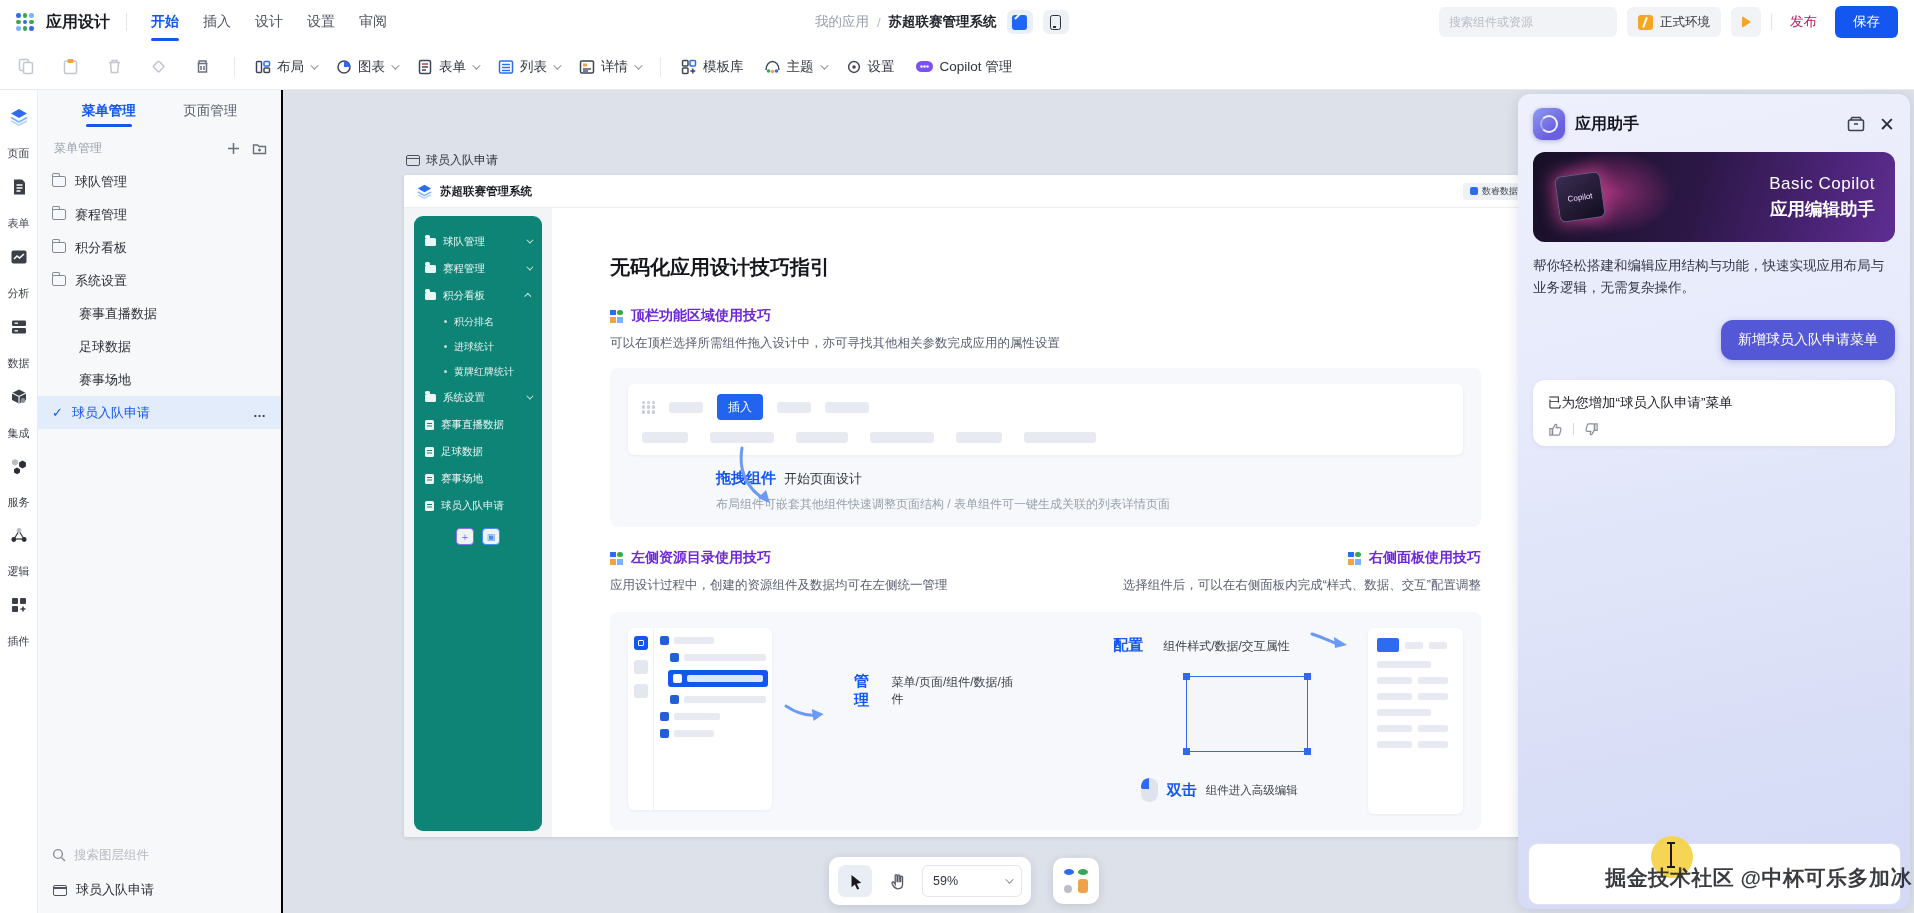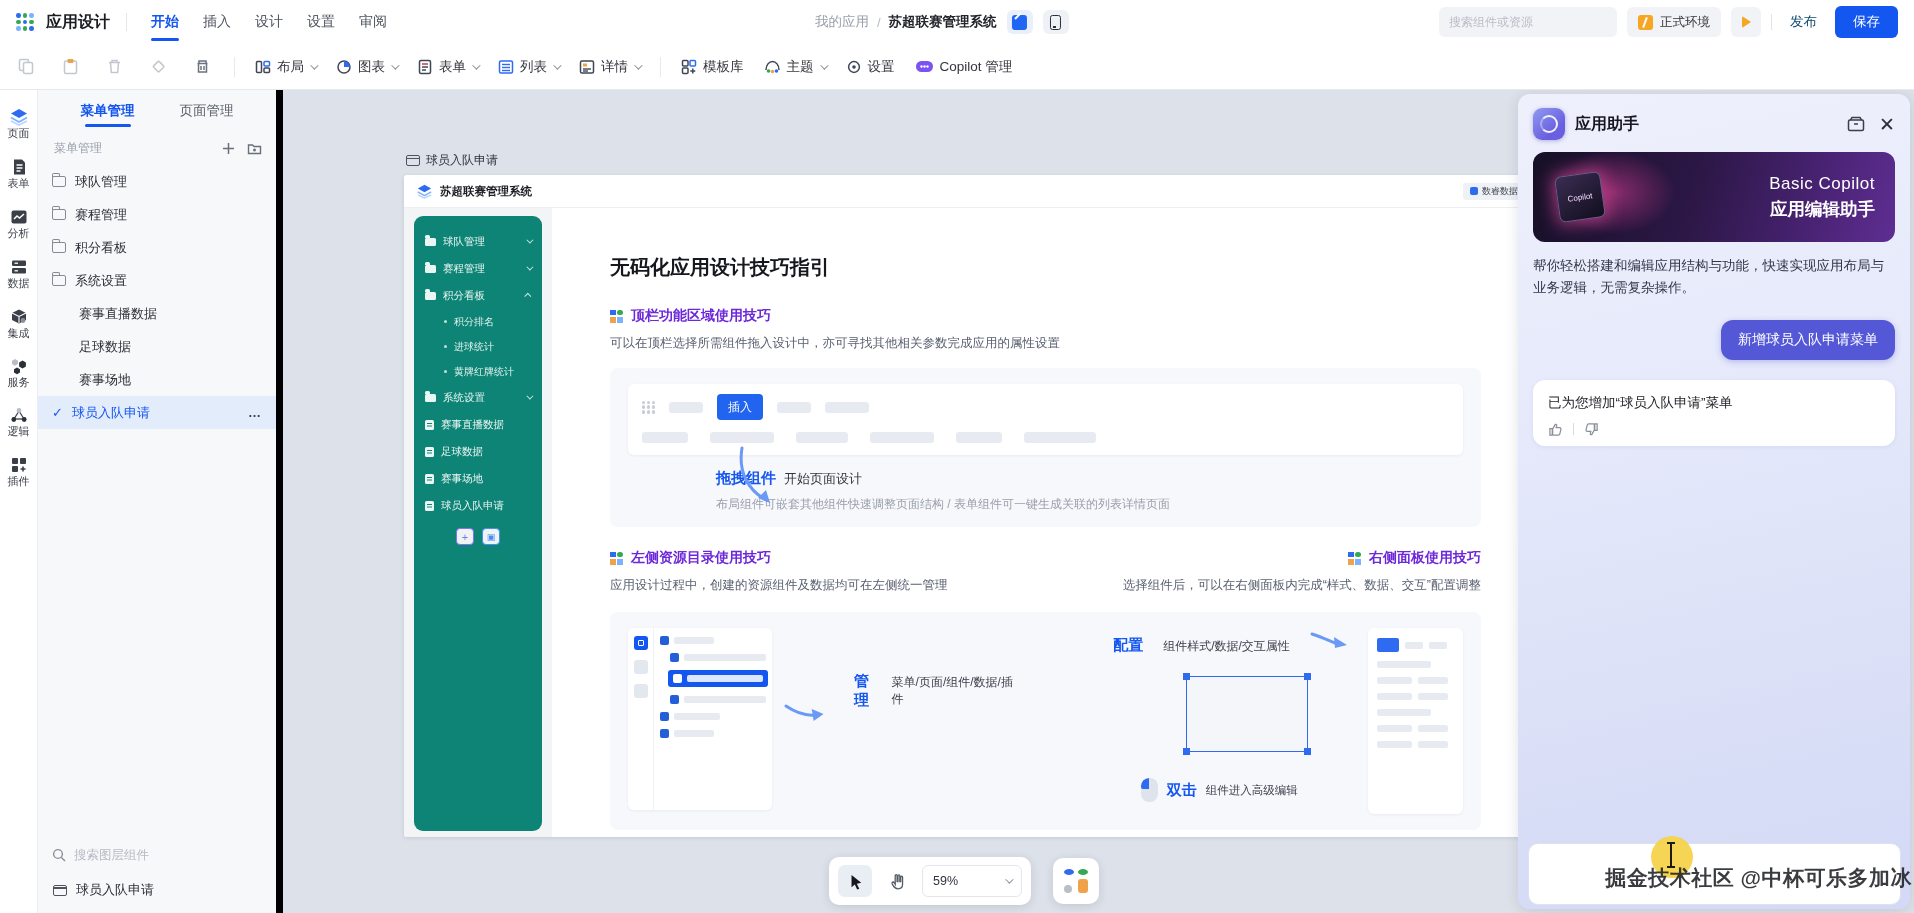--- a/index.html
+++ b/index.html
@@ -30,39 +30,39 @@
   .top-right { margin-left:auto; display:flex; align-items:center; gap:10px; }
   .search-box { width:178px; height:30px; background:#f2f3f7; border-radius:6px; display:flex; align-items:center; padding:0 10px; gap:6px; }
   .search-box input { border:none; outline:none; background:transparent; flex:1; font-size:12px; color:#333; font-family:inherit; }
   .search-box input::placeholder { color:#b9bec7; }
   .env-btn { height:30px; background:#f2f3f7; border-radius:6px; display:flex; align-items:center; gap:7px; padding:0 11px; font-size:12.5px; color:#2e323a; }
   .env-ic { width:15px; height:15px; border-radius:3px; background:#f5a623; position:relative; }
   .env-ic::after { content:""; position:absolute; left:6px; top:2px; width:2px; height:11px; background:#fff; transform:rotate(20deg); }
   .run-btn { width:30px; height:30px; background:#f2f3f7; border-radius:6px; display:flex; align-items:center; justify-content:center; }
   .tri { width:0; height:0; border-left:9px solid #f5a623; border-top:6px solid transparent; border-bottom:6px solid transparent; border-radius:2px; }
   .sep-v { width:1px; height:16px; background:#e1e3e8; }
-  .publish-btn { color:#0c4a6e; font-size:13.5px; padding:0 8px; }
+  .publish-btn { color:#be185d; font-size:13.5px; padding:0 8px; }
   .save-btn { background:#1456f0; color:#fff; font-size:13.5px; height:32px; border-radius:6px; display:flex; align-items:center; padding:0 18px; }
 
   
   .ribbon { position:absolute; left:0; top:44px; right:0; height:46px; background:#fff; border-bottom:1px solid #e7e9ed; display:flex; align-items:center; padding:0 14px; gap:20px; z-index:29; }
   .rb-ico { display:flex; align-items:center; justify-content:center; width:24px; height:24px; }
   .rb-group { display:flex; align-items:center; gap:20px; }
   .rb-dd { display:flex; align-items:center; gap:6px; color:#33363d; font-size:13.5px; }
   .chev { width:6px; height:6px; border-right:1.6px solid #8a8f99; border-bottom:1.6px solid #8a8f99; transform:rotate(45deg) translateY(-2px); }
   .rb-sep { width:1px; height:20px; background:#e7e9ed; }
   svg { display:block; }
 
   
   .rail { position:absolute; left:0; top:90px; bottom:0; width:38px; background:#fff; border-right:1px solid #ebedf0; display:flex; flex-direction:column; align-items:center; padding-top:18px; gap:17px; z-index:25; }
-  .rail-item { display:flex; flex-direction:column; align-items:center; gap:0; }
+  .rail-item { display:flex; flex-direction:column; align-items:center; gap:20px; }
   .rail-item span { font-size:11px; color:#3a3f48; }
 
   
-  .sidebar { position:absolute; left:38px; top:90px; bottom:0; width:245px; background:#f7f8fa; border-right:7px solid #000000; z-index:24; display:flex; flex-direction:column; }
+  .sidebar { position:absolute; left:38px; top:90px; bottom:0; width:245px; background:#f7f8fa; border-right:2px solid #000000; z-index:24; display:flex; flex-direction:column; }
   .sb-tabs { height:42px; display:flex; align-items:center; justify-content:space-around; padding:0 20px; }
   .sb-tab { font-size:13.5px; color:#5a606b; position:relative; padding:11px 4px; }
   .sb-tab.active { color:#1456f0; font-weight:bold; }
   .sb-tab.active::after { content:""; position:absolute; left:8px; right:8px; bottom:4px; height:3px; border-radius:2px; background:#1456f0; }
   .sb-manage { display:flex; align-items:center; padding:8px 14px 8px 16px; color:#9aa0ab; font-size:12px; }
   .sb-manage .sb-icos { margin-left:auto; display:flex; gap:12px; color:#6a7079; }
   .sb-item { height:33px; display:flex; align-items:center; gap:9px; padding:0 14px; font-size:13px; color:#2b2f36; }
   .sb-item.plain { padding-left:41px; }
   .sb-item.selected { background:#e3ecfb; color:#1456f0; }
   .sb-item.selected .dots { margin-left:auto; color:#3c4250; letter-spacing:1px; font-weight:bold; }

